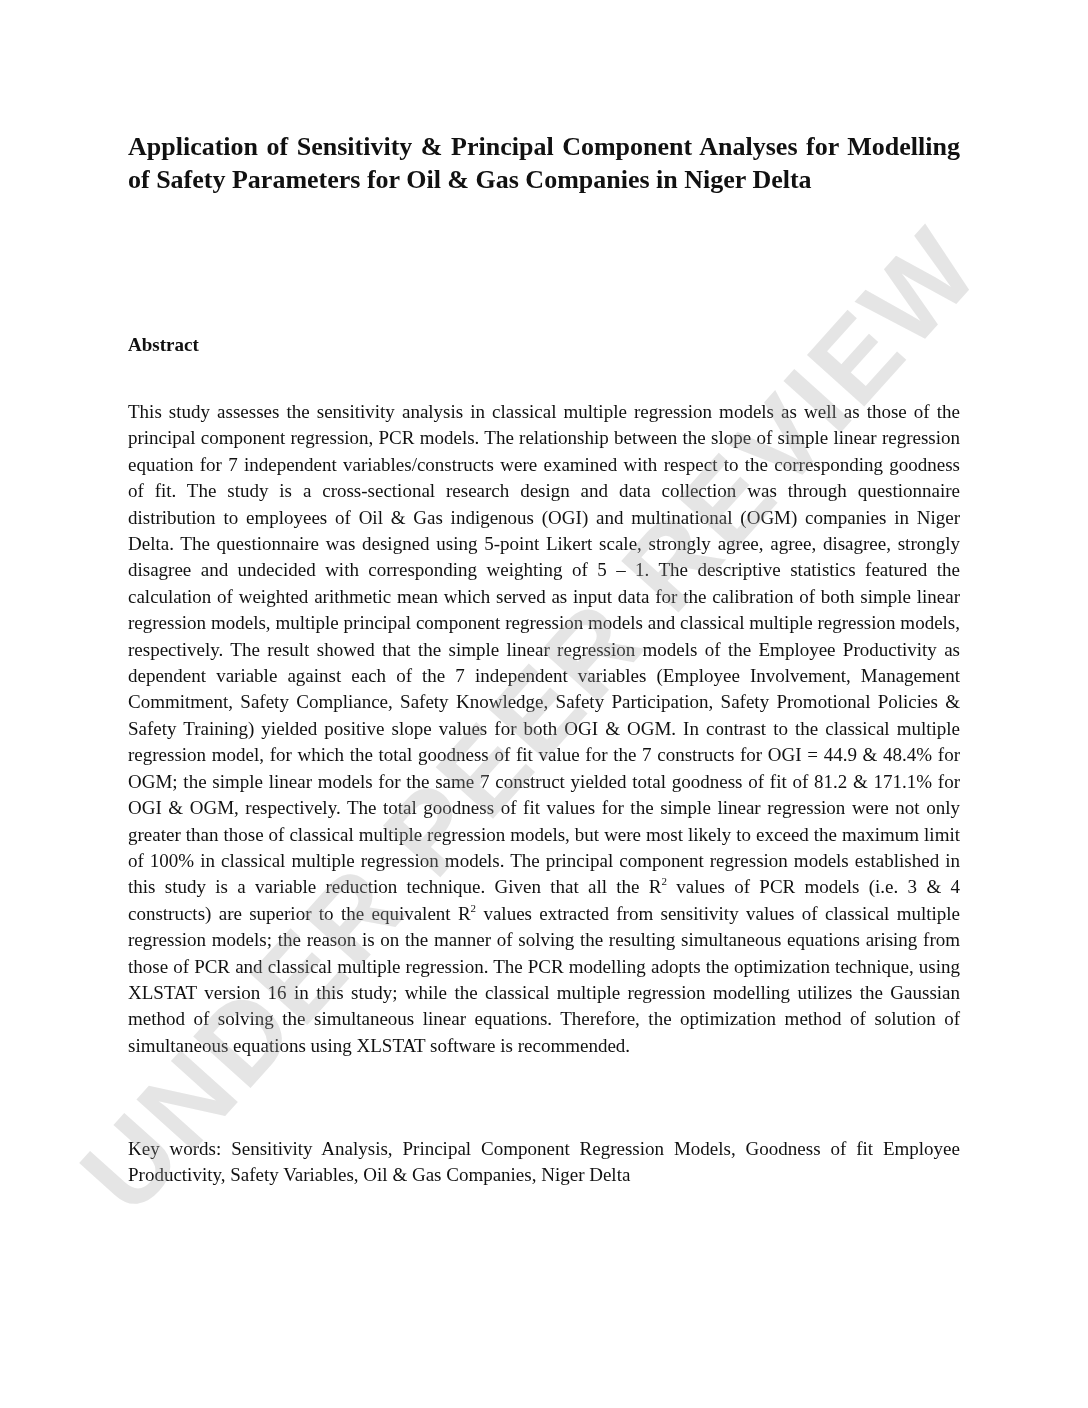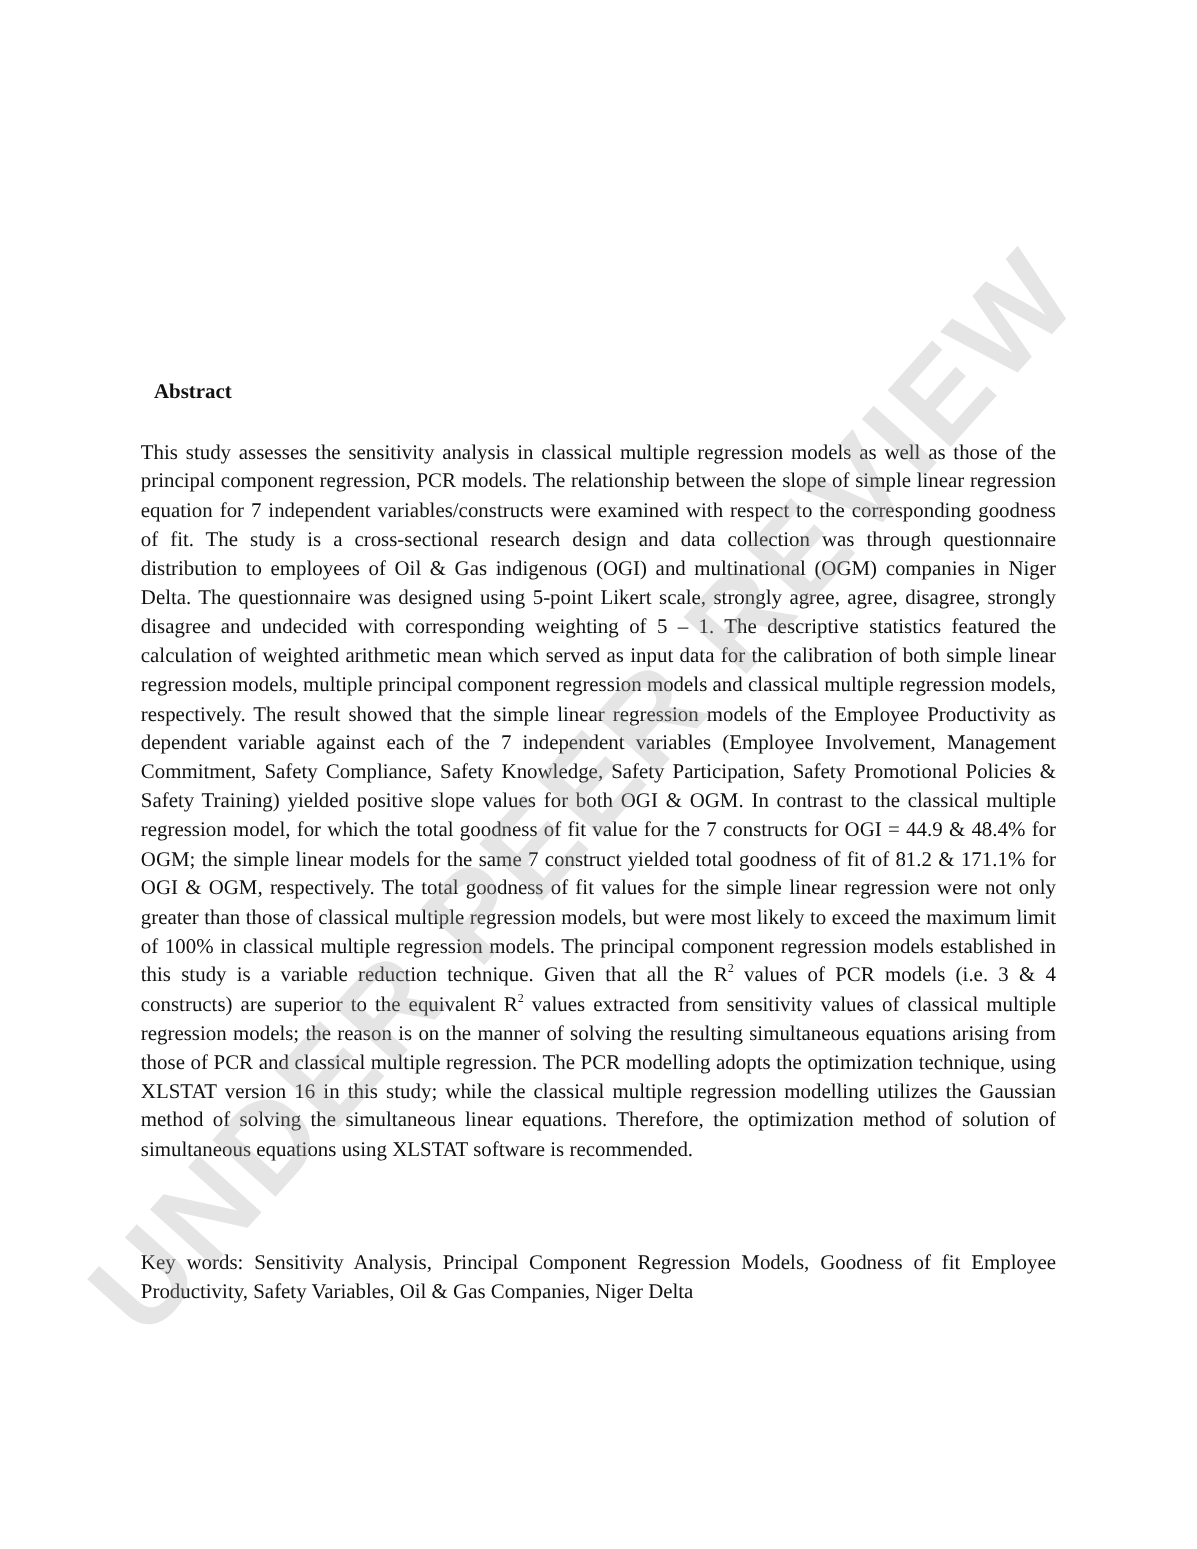--- a/index.html
+++ b/index.html
@@ -3,36 +3,37 @@
 <meta charset="utf-8">
 <style>
   html, body { margin: 0; padding: 0; background: #ffffff; }
   body { width: 1088px; height: 1408px; position: relative; overflow: hidden;
          font-family: "Liberation Serif", "DejaVu Serif", serif; color: #111; }
   .page { position: absolute; left: 128px; top: 128px; width: 832px; }
   .article-type { font-size: 26px; font-style: italic; font-weight: bold; text-decoration: underline;
                   line-height: 32px; margin: 0; }
   .title { font-size: 26px; font-weight: bold; line-height: 33px; margin: 2px 0 0 0; text-align: justify;
            text-align-last: left; }
-  .abstract-heading { position: absolute; top: 206px; left: 0; font-size: 19px; font-weight: bold; margin: 12px; }
+  .abstract-heading { position: absolute; top: 206px; left: 0; font-size: 19px; font-weight: bold; margin: 0; }
   .abstract-body { position: absolute; top: 271px; left: 0; width: 832px; font-size: 19px; line-height: 26.4px;
                    text-align: justify; margin: 0; }
   .abstract-body sup { font-size: 11px; line-height: 0; vertical-align: 8px; }
   .keywords { position: absolute; top: 1008px; left: 0; width: 832px; font-size: 19px; line-height: 26.4px;
               text-align: justify; margin: 0; }
   .keywords b { font-weight: normal; }
   .watermark { position: absolute; left: 530px; top: 720px; transform: translate(-50%, -50%) rotate(-48deg);
                font-family: "Liberation Sans", "DejaVu Sans", sans-serif; font-size: 112px; font-weight: bold;
                color: rgba(160,160,160,0.28); letter-spacing: 4px; white-space: nowrap; pointer-events: none;
                z-index: 5; }
 </style>
 </head>
 <body>
 
 <div class="page">
+  <h1 class="title">Application of Sensitivity &amp; Principal Component Analyses for Modelling of Safety Parameters for Oil &amp; Gas Companies in Niger Delta</h1>
 
   <h2 class="abstract-heading">Abstract</h2>
   <p class="abstract-body"><span>This study assesses the sensitivity analysis in classical multiple regression models as well as those of the principal component regression, PCR models. The relationship between the slope of simple linear regression equation for 7 independent variables/constructs were examined with respect to the corresponding goodness of fit. The study is a cross-sectional research design and data collection was through questionnaire distribution to employees of Oil &amp; Gas indigenous (OGI) and multinational (OGM) companies in Niger Delta. The questionnaire was designed using 5-point Likert scale, strongly agree, agree, disagree, strongly disagree and undecided with corresponding weighting of 5 – 1. The descriptive statistics featured the calculation of weighted arithmetic mean which served as input data for the calibration of both simple linear regression models, multiple principal component regression models and classical multiple regression models, respectively. The result showed that the simple linear regression models of the Employee Productivity as dependent variable against each of the 7 independent variables (Employee Involvement, Management Commitment, Safety Compliance, Safety Knowledge, Safety Participation, Safety Promotional Policies &amp; Safety Training) yielded positive slope values for both OGI &amp; OGM. In contrast to the classical multiple regression model, for which the total goodness of fit value for the 7 constructs for OGI = 44.9 &amp; 48.4% for OGM; the simple linear models for the same 7 construct yielded total goodness of fit of 81.2 &amp; 171.1% for OGI &amp; OGM, respectively. The total goodness of fit values for the simple linear regression were not only greater than those of classical multiple regression models, but were most likely to exceed the maximum limit of 100% in classical multiple regression models. The principal component regression models established in this study is a variable reduction technique. Given that all the R</span><sup>2</sup><span> values of PCR models (i.e. 3 &amp; 4 constructs) are superior to the equivalent R</span><sup>2</sup><span> values extracted from sensitivity values of classical multiple regression models; the reason is on the manner of solving the resulting simultaneous equations arising from those of PCR and classical multiple regression.  The PCR modelling adopts the optimization technique, using XLSTAT version 16 in this study; while the classical multiple regression modelling utilizes the Gaussian method of solving the simultaneous linear equations. Therefore, the optimization method of solution of simultaneous equations using XLSTAT software is recommended.</span></p>
 
   <p class="keywords"><span>Key words: </span><b>Sensitivity Analysis, Principal Component Regression Models, Goodness of fit Employee Productivity, Safety Variables, Oil &amp; Gas Companies, Niger Delta</b></p>
 </div>
 
 <div class="watermark">UNDER PEER REVIEW</div>
 
 </body></html>

